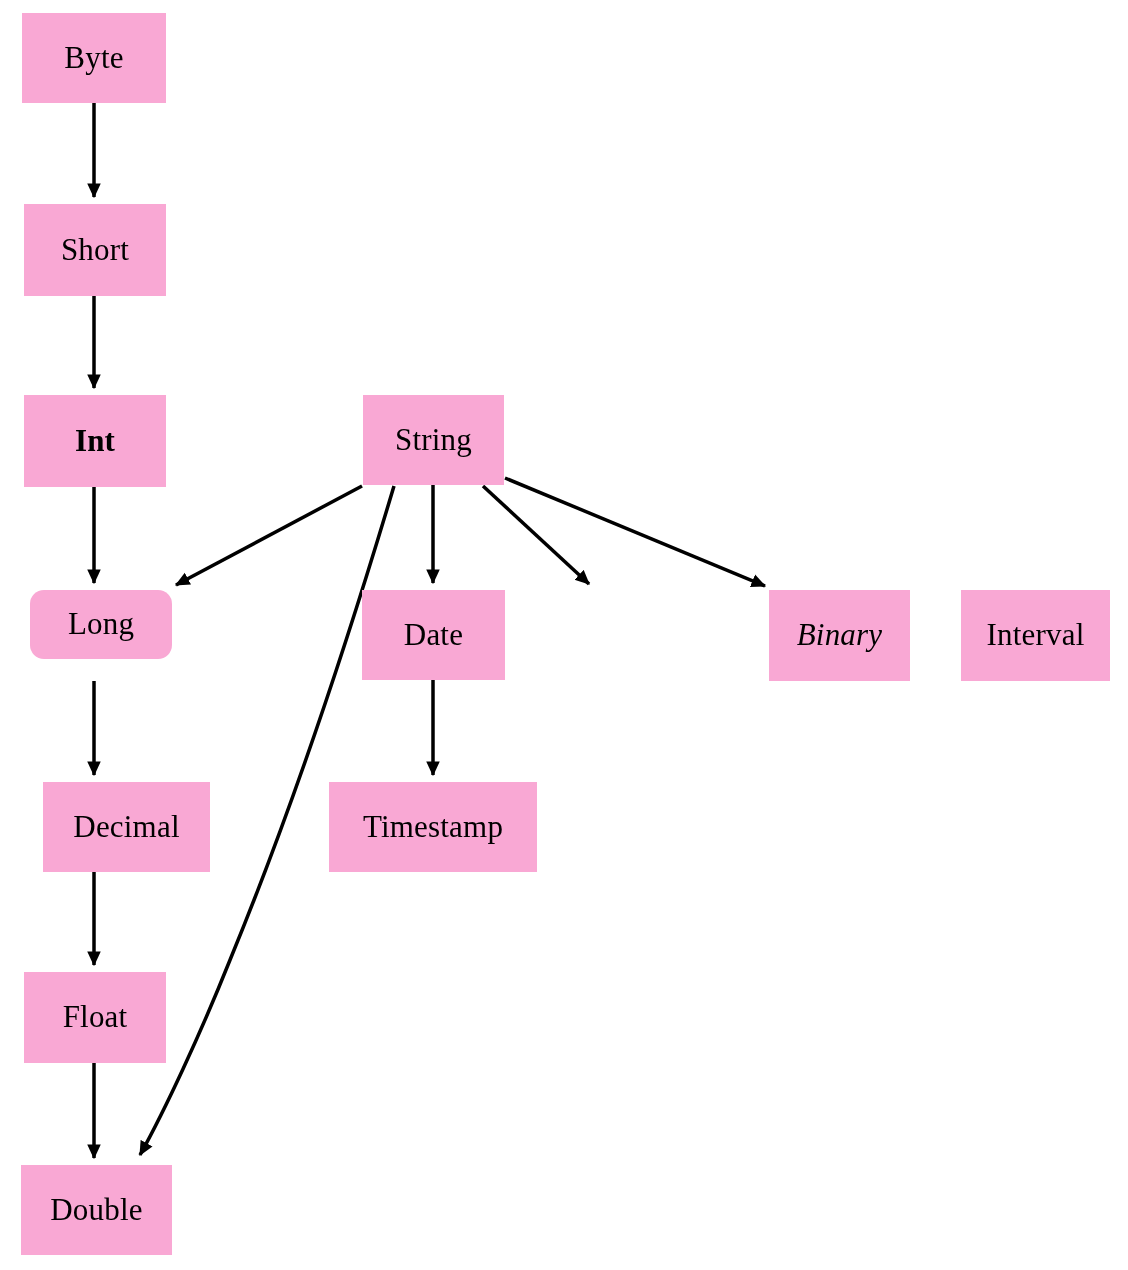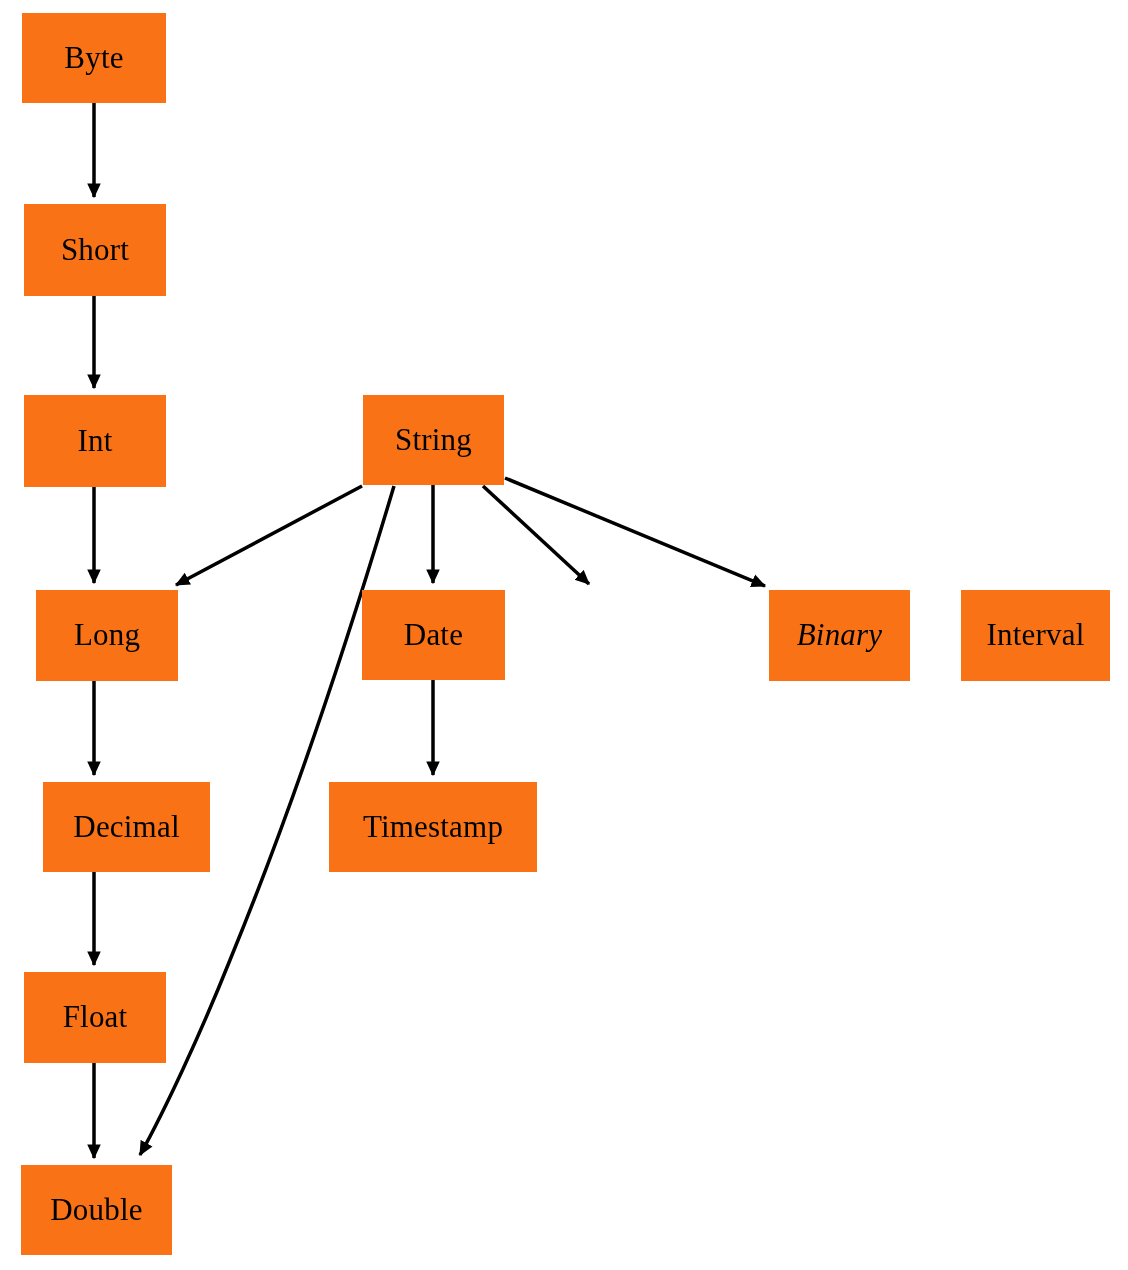--- a/index.html
+++ b/index.html
@@ -21,21 +21,21 @@
   #edge-layer {
     position: absolute;
     left: 0;
     top: 0;
     width: 1128px;
     height: 1270px;
     pointer-events: none;
   }
   .node {
     position: absolute;
-    background: #f97316;
+    background: #f9a8d4;
     display: flex;
     align-items: center;
     justify-content: center;
     box-sizing: border-box;
     color: #000000;
     font-size: 31px;
     line-height: 1;
     letter-spacing: 0.2px;
     white-space: nowrap;
   }
@@ -82,25 +82,25 @@
   </svg>
 
   <div class="node" style="left:22px;top:13px;width:144px;height:90px;">
     <span class="node-label">Byte</span>
   </div>
 
   <div class="node" style="left:24px;top:204px;width:142px;height:92px;">
     <span class="node-label">Short</span>
   </div>
 
-  <div class="node" style="left:24px;top:395px;width:142px;height:92px;">
+  <div class="node" style="left:24px;top:395px;width:142px;height:92px;font-weight:bold;">
     <span class="node-label">Int</span>
   </div>
 
-  <div class="node" style="left:36px;top:590px;width:142px;height:91px;">
+  <div class="node" style="left:30px;top:590px;width:142px;height:69px;border-radius:14px;">
     <span class="node-label">Long</span>
   </div>
 
   <div class="node" style="left:11px;top:782px;width:167px;height:90px;margin-left:32px;">
     <span class="node-label">Decimal</span>
   </div>
 
   <div class="node" style="left:21px;top:1165px;width:151px;height:90px;">
     <span class="node-label">Double</span>
   </div>

